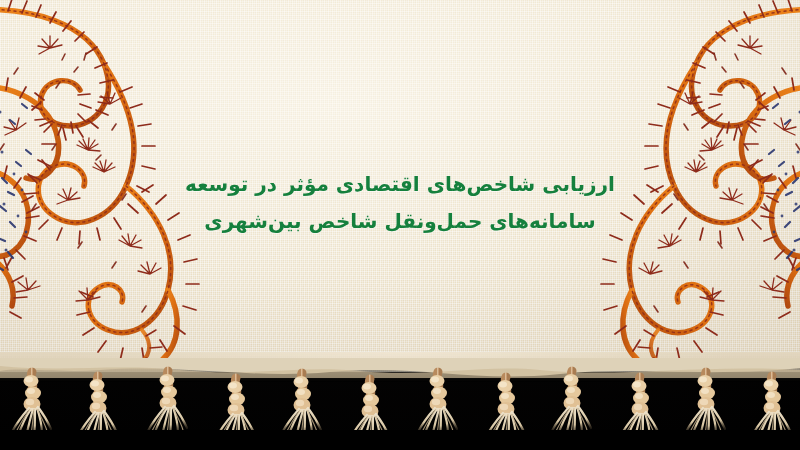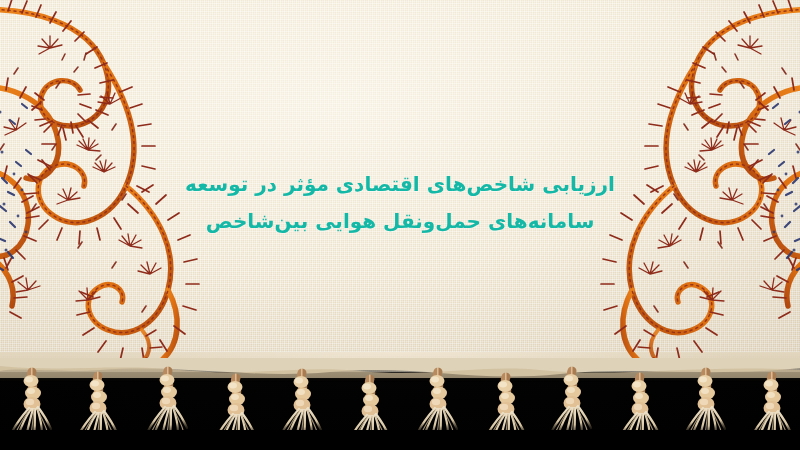--- a/index.html
+++ b/index.html
@@ -81,21 +81,21 @@
     position:absolute;
     left:180px;top:166px;width:440px;
     text-align:center;
     direction:rtl;
   }
   .title-line{
     font-family:"DejaVu Sans","Liberation Sans",sans-serif;
     font-weight:700;
     font-size:20px;
     line-height:37px;
-    color:#14b8a6;
+    color:#15803d;
     letter-spacing:.2px;
     white-space:nowrap;
     text-shadow:0 1px 0 rgba(255,255,255,.35);
   }
 
   
   .fringe{position:absolute;left:0;top:358px;width:800px;height:92px;}
   .fringe svg{display:block;width:100%;height:100%;}
 </style>
 </head>
@@ -314,21 +314,21 @@
         </g>
         <g stroke="#8e2b1b" stroke-width="1.5">
           <path d="M154,336 l10,-6M158,348 l12,-1M154,358 l10,6"></path>
         </g>
       </g>
     </svg>
   </div>
 
   <div class="title-wrap">
     <div class="title-line">ارزیابی شاخص‌های اقتصادی مؤثر در توسعه</div>
-    <div class="title-line">سامانه‌های حمل‌ونقل هوایی بین‌شاخص</div>
+    <div class="title-line">سامانه‌های حمل‌ونقل شاخص بین‌شهری</div>
   </div>
 
   <div class="fringe">
     <svg viewBox="0 0 800 92" preserveAspectRatio="none">
       <defs>
         <linearGradient id="cord" x1="0" y1="0" x2="0" y2="1">
           <stop offset="0" stop-color="#f1ddc0"></stop>
           <stop offset=".45" stop-color="#dfb храм"></stop>
           <stop offset=".5" stop-color="#deb184"></stop>
           <stop offset="1" stop-color="#b98a5c"></stop>

